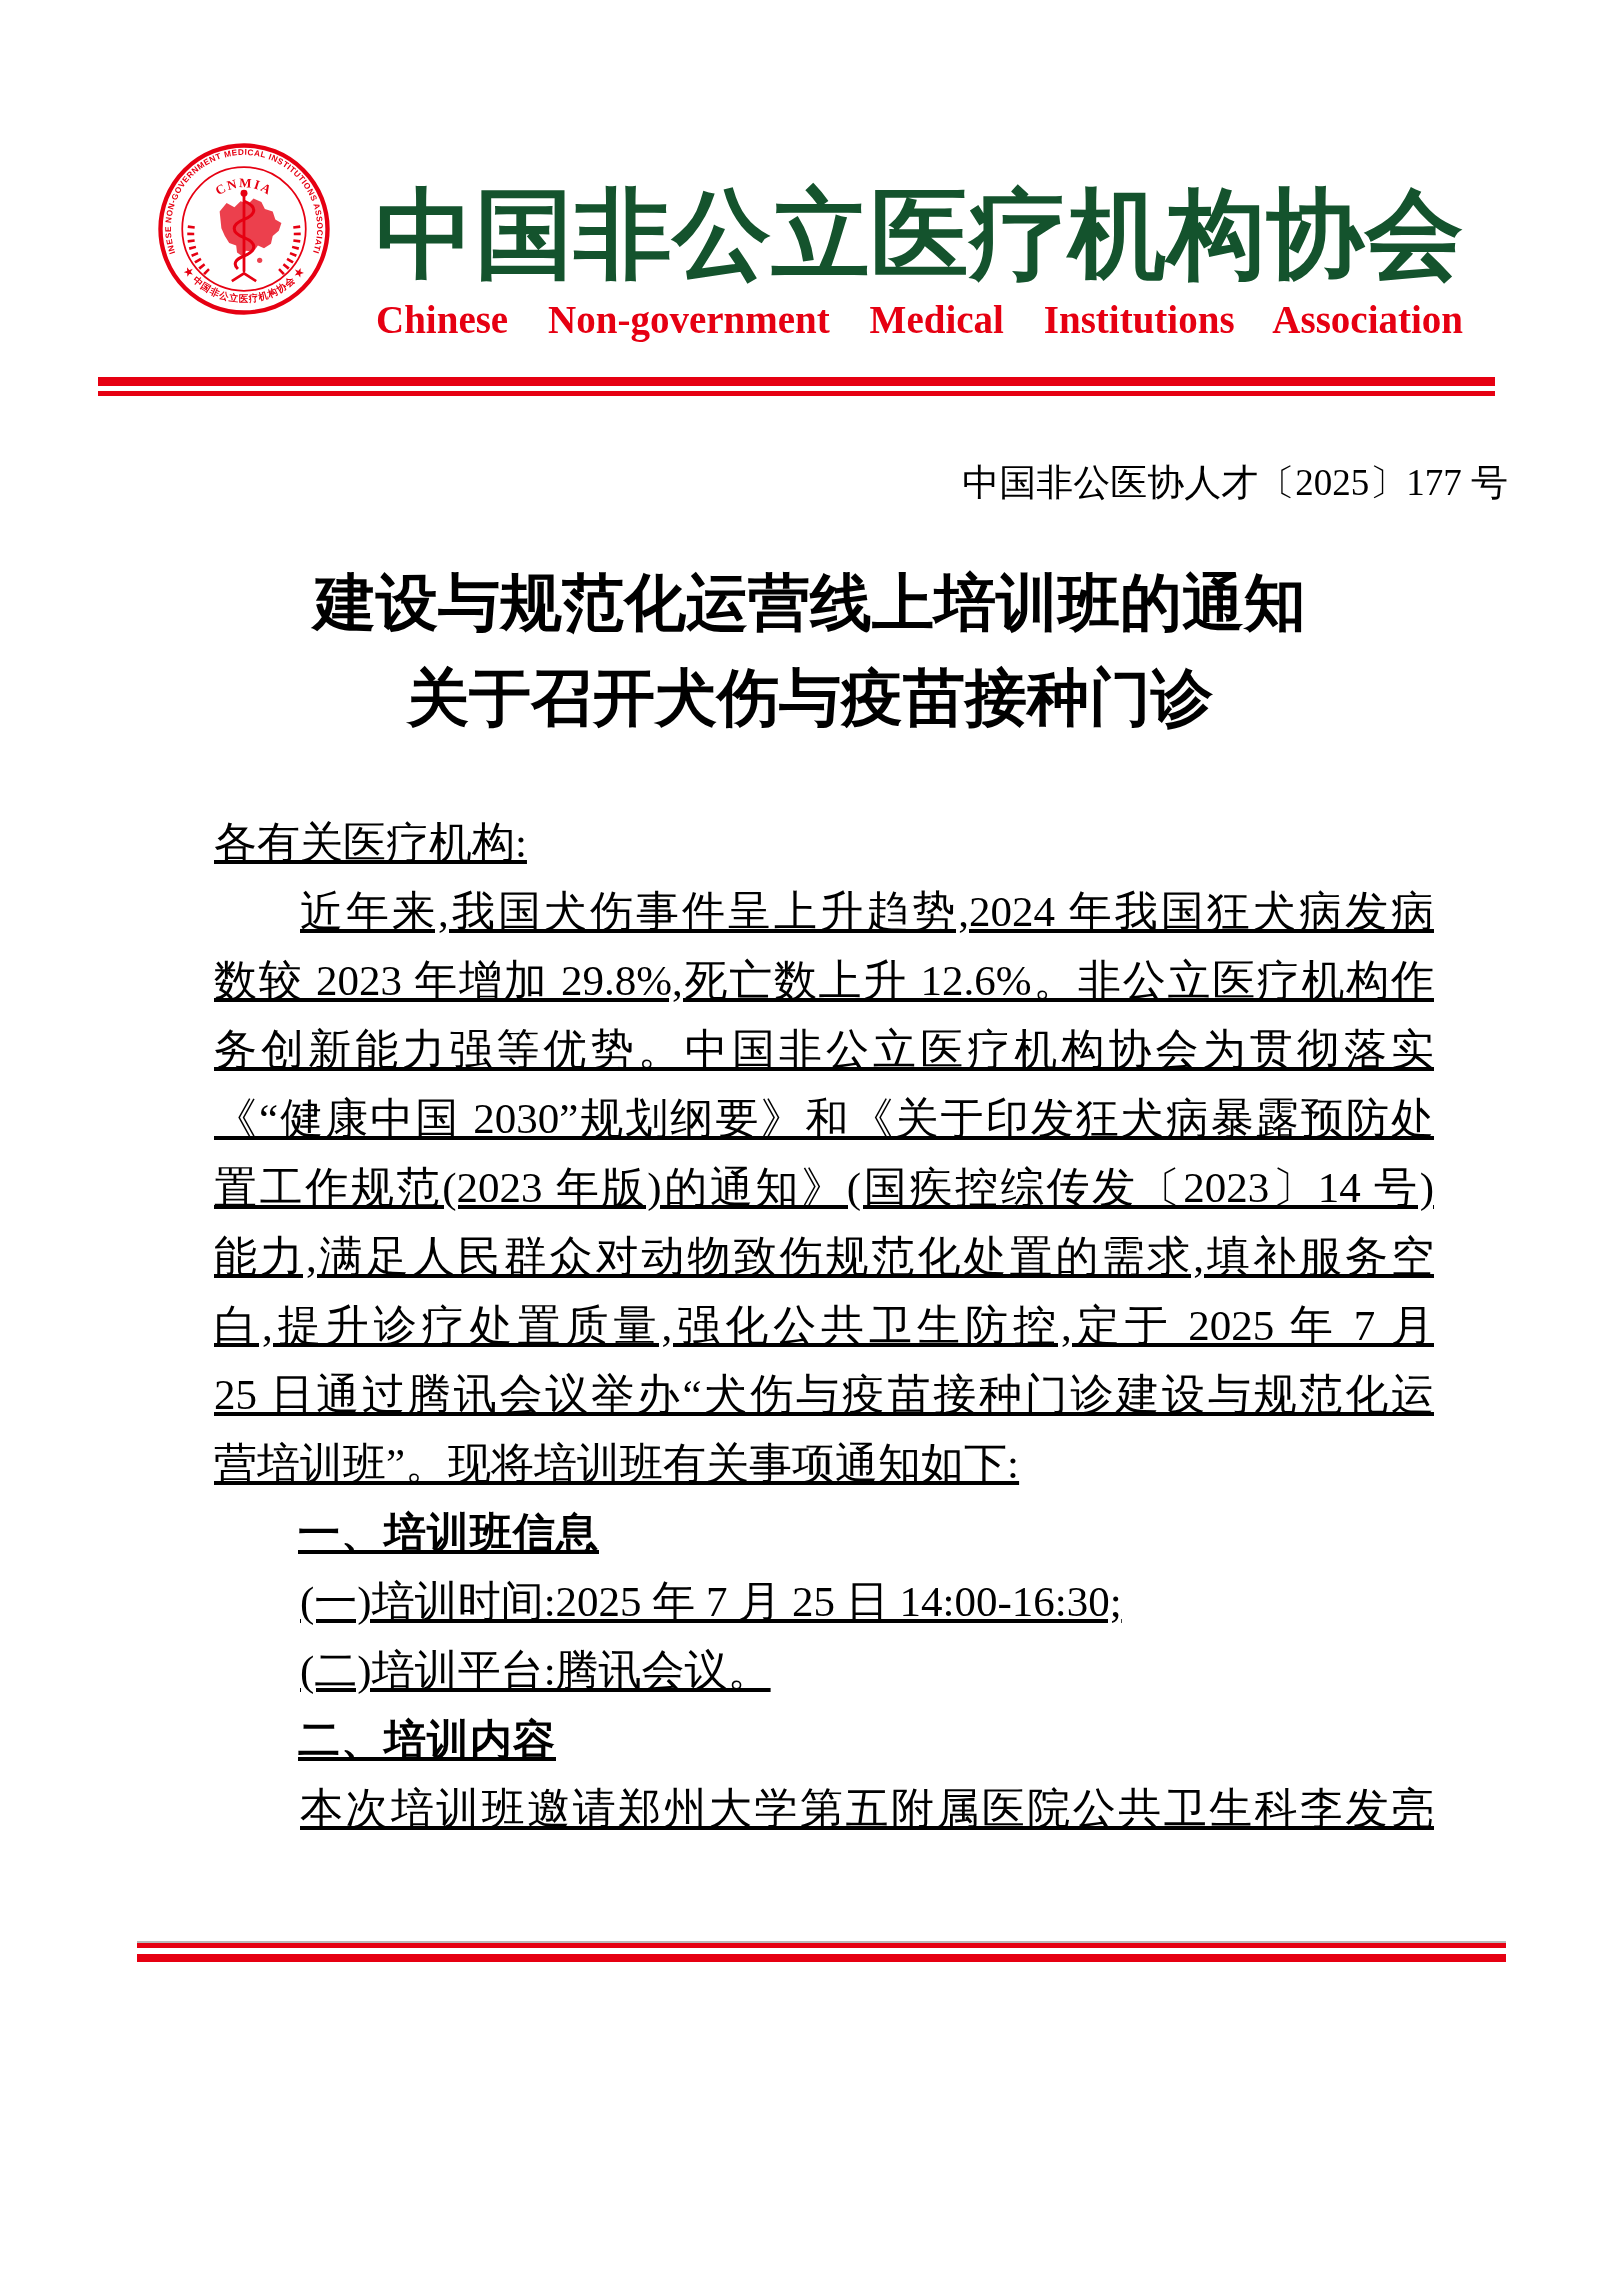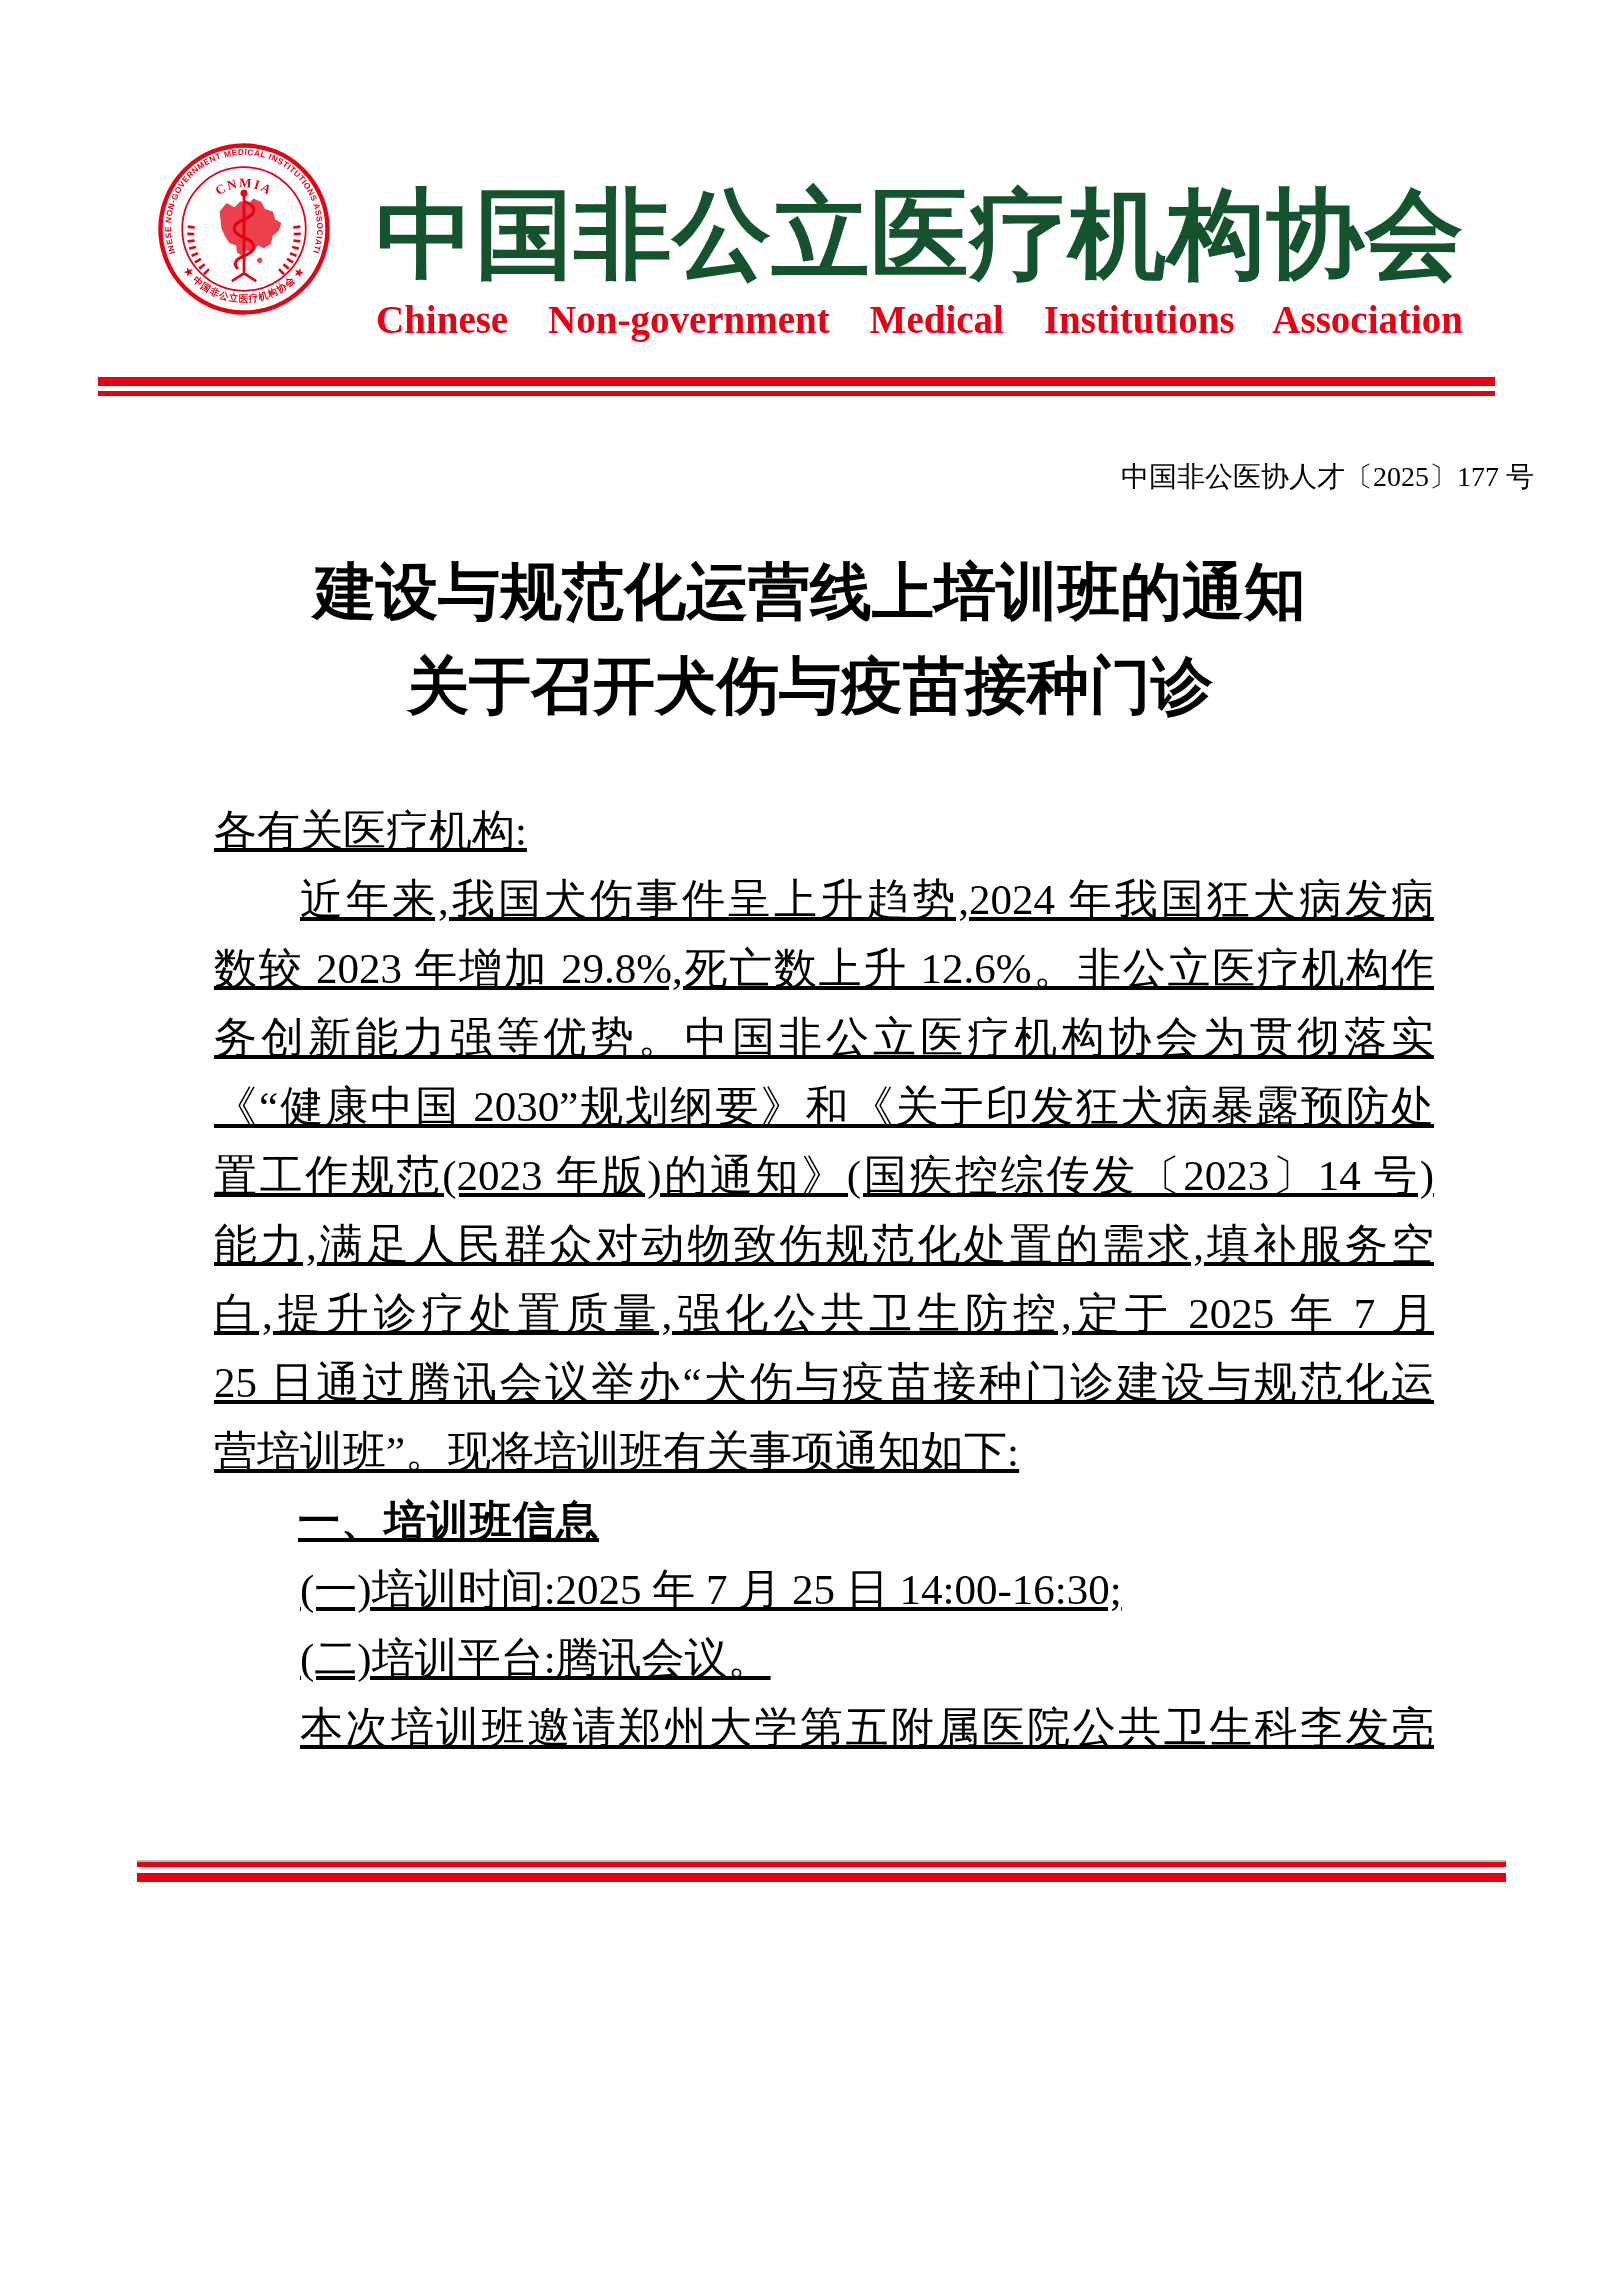--- a/index.html
+++ b/index.html
@@ -43,23 +43,23 @@
   
   .rules-top{margin:35px 125px 0 98px;}
   .rules-top .thick{height:9.8px;background:#e60012;}
   .rules-top .thin{height:4.9px;background:#e60012;margin-top:4.9px;}
   .rules-bottom{margin:98px 114px 0 137px;}
   .rules-bottom .thin{height:4.9px;background:#e60012;border-top:2px solid #b9b9b9;}
   .rules-bottom .thick{height:8.8px;background:#e60012;margin-top:5.9px;}
   
   .doc-number{
     margin-top:63px;
-    padding-right:86px;
+    padding-right:112px;
     text-align:right;
-    font-size:28px;
+    font-size:37px;
     line-height:1.3;
     color:#000;
   }
   
   .doc-title{
     margin-top:49px;
     text-align:center;
     font-size:62px;
     font-weight:bold;
     line-height:1.52;
@@ -154,20 +154,21 @@
         <div>《“健康中国 2030”规划纲要》和《关于印发狂犬病暴露预防处</div>
         <div>置工作规范(2023 年版)的通知》(国疾控综传发〔2023〕14 号)</div>
         <div>能力,满足人民群众对动物致伤规范化处置的需求,填补服务空</div>
         <div>白,提升诊疗处置质量,强化公共卫生防控,定于 2025 年 7 月</div>
         <div>25 日通过腾讯会议举办“犬伤与疫苗接种门诊建设与规范化运</div>
         <div>营培训班”。现将培训班有关事项通知如下:</div>
       </div>
     <div class="heading">一、培训班信息</div>
     <div class="sub-item">(一)培训时间:2025 年 7 月 25 日 14:00-16:30;</div>
     <div class="sub-item">(二)培训平台:腾讯会议。</div>
+    <div class="heading">二、培训内容</div>
     <div class="line-group sec-par">
         <div>本次培训班邀请郑州大学第五附属医院公共卫生科李发亮</div>
       </div>
   </div>
 
   <div class="rules-bottom">
     <div class="thin"></div>
     <div class="thick"></div>
   </div>
 

